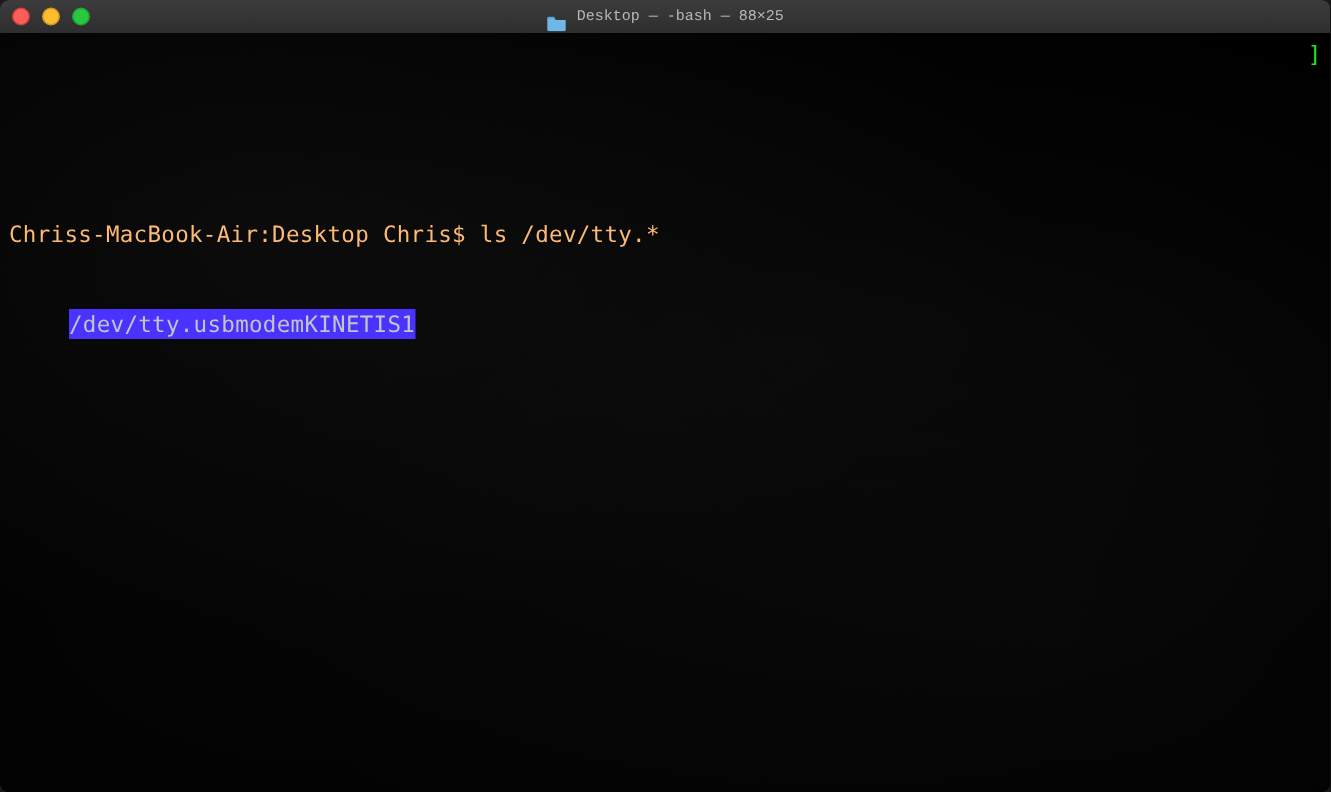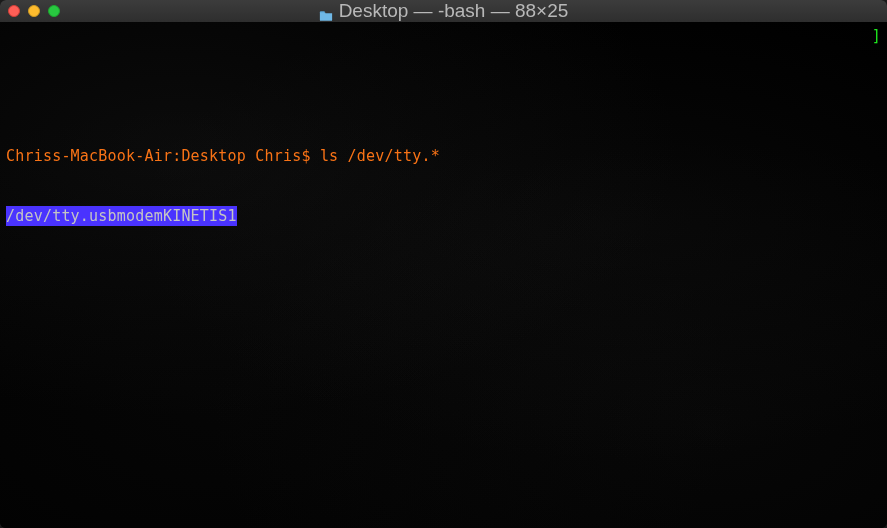--- a/index.html
+++ b/index.html
@@ -50,22 +50,22 @@
       gap: 6px;
       pointer-events: none;
     }
     .folder-icon {
       width: 14px;
       height: 11px;
       display: inline-block;
     }
     .window-title {
       color: #b8b8b8;
-      font-size: 19px;
-      font-family: Liberation Sans, sans-serif;
+      font-size: 10px;
+      font-family: Liberation Mono, monospace;
       text-align: center;
     }
     .term-body {
       flex: 1;
       background: rgba(0,0,0,0.82);
       padding: 4px 6px;
       position: relative;
       color: #00e000;
       font-size: 15px;
       line-height: 20px;
@@ -82,24 +82,25 @@
         radial-gradient(ellipse at 80% 80%, rgba(55,55,55,0.12) 0%, transparent 50%),
         radial-gradient(ellipse at 25% 75%, rgba(45,45,45,0.12) 0%, transparent 55%);
       pointer-events: none;
       z-index: 0;
     }
     .term-content {
       position: relative;
       z-index: 1;
     }
     .line { display: block; }
-    .green { color: #f97316; }
+    .green { color: #fdba74; }
     .sel {
       background: #4a33ff;
       color: #c4c4c4;
+      margin-left: 40px;
     }
     .cursor {
       display: inline-block;
       width: 10px;
       height: 18px;
       background: #1ee81e;
       vertical-align: text-bottom;
       margin-left: 1px;
     }
     .cols {

